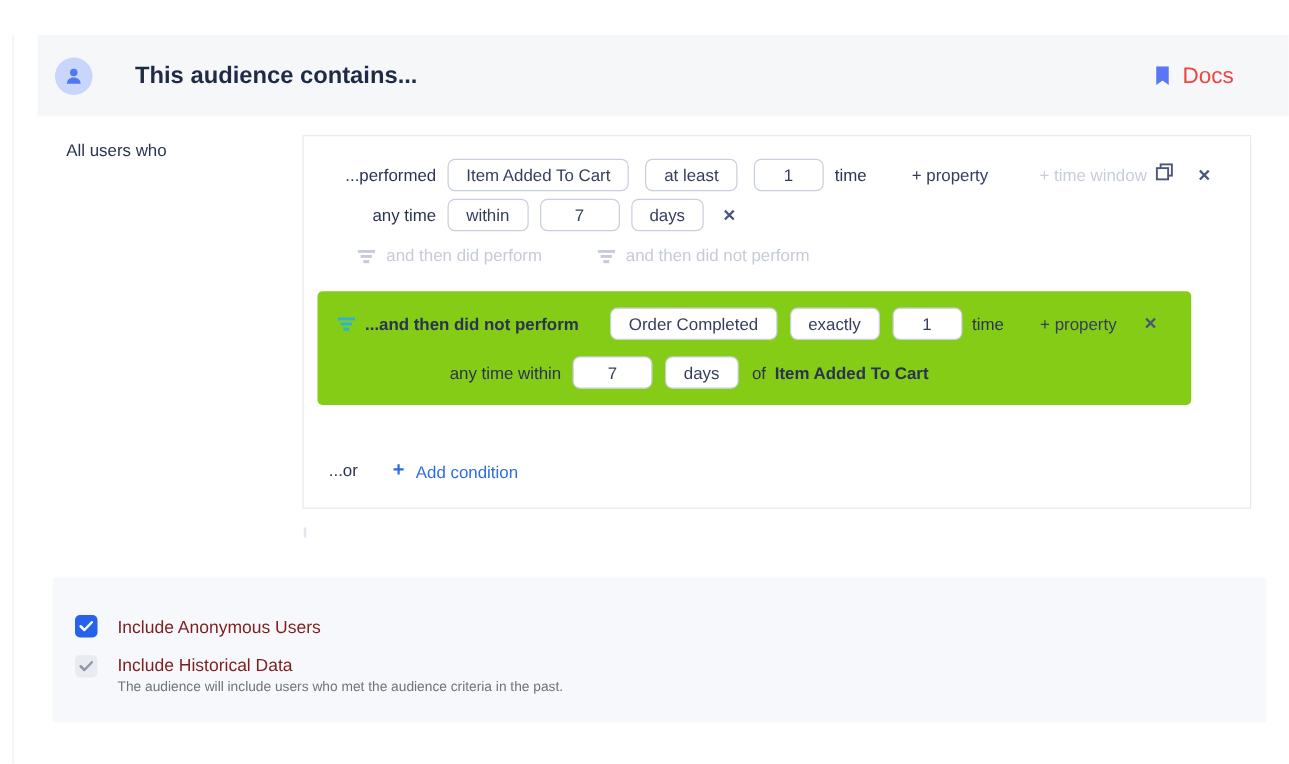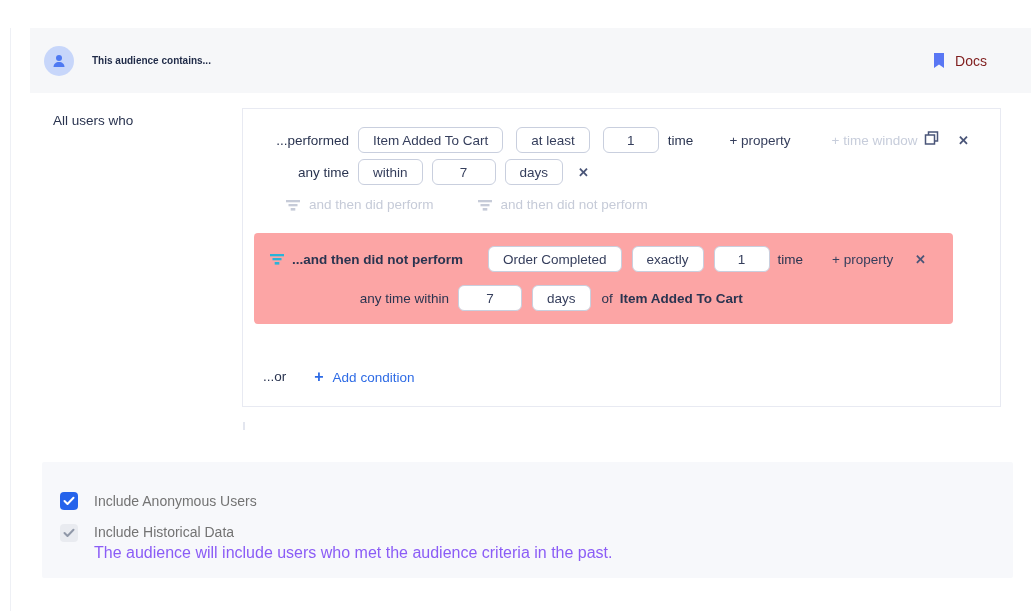--- a/index.html
+++ b/index.html
@@ -15,23 +15,23 @@
 
   
   .header {
     position:absolute; left:30px; top:28px; right:0; height:65px;
     background:#F6F7F9; display:flex; align-items:center;
   }
   .avatar {
     width:30px; height:30px; border-radius:50%; background:#C7D6FA;
     margin-left:14px; display:flex; align-items:center; justify-content:center; flex:0 0 auto;
   }
-  .header-title { margin-left:18px; font-size:10px; font-weight:700; color:#1F2A47; }
+  .header-title { margin-left:34px; font-size:19px; font-weight:700; color:#1F2A47; }
   .header-right { margin-left:auto; margin-right:44px; display:flex; align-items:center; gap:10px; }
-  .docs-label { font-size:14px; color:#7f1d1d; }
+  .docs-label { font-size:18px; color:#ef4444; }
 
   
   .users-label { position:absolute; left:53px; top:113px; font-size:13.5px; color:#2A3450; }
 
   
   .cond-container {
     position:absolute; left:242px; top:108px; width:759px; height:299px;
     border:1px solid #E8EAF2; background:#fff;
   }
   .crow { position:absolute; left:0; right:0; height:26px; display:flex; align-items:center; }
@@ -53,21 +53,21 @@
   .close-x { font-size:13px; font-weight:700; color:#4A5578; cursor:pointer; line-height:1; }
   .icon-abs { position:absolute; top:50%; transform:translateY(-50%); }
 
   
   .then-row { position:absolute; top:88px; left:43px; display:flex; align-items:flex-end; gap:44px; }
   .then-opt { display:flex; align-items:center; gap:9px; font-size:13.5px; color:#C6CBD8; cursor:pointer; }
 
   
   .cond2-box {
     position:absolute; top:124px; left:11px; width:699px; height:91px;
-    background:#fca5a5; border-radius:4px;
+    background:#84cc16; border-radius:4px;
   }
   .rowA { position:absolute; top:13px; left:16px; right:16px; height:26px; display:flex; align-items:center; }
   .rowA .cond2-label { margin-left:8px; font-size:13.5px; font-weight:700; color:#2A3450; }
   .rowB { position:absolute; top:52px; left:0; right:16px; height:26px; display:flex; align-items:center; }
   .rowB .label-colB { width:195px; text-align:right; font-size:13.5px; color:#2A3450; flex:0 0 auto; }
   .ref-event { font-size:13.5px; font-weight:700; color:#2A3450; }
 
   
   .or-row { position:absolute; top:260px; left:20px; display:flex; align-items:flex-start; }
   .or-label { font-size:13.5px; color:#2A3450; }
@@ -78,22 +78,22 @@
 
   
   .options-panel { position:absolute; left:42px; top:462px; width:971px; height:116px; background:#F7F8FB; border-radius:2px; }
   .opt-row1 { position:absolute; top:30px; left:18px; display:flex; align-items:center; gap:16px; }
   .opt-row2 { position:absolute; top:62px; left:18px; display:flex; gap:16px; }
   .checkbox {
     width:18px; height:18px; border-radius:4px; background:#2563EB;
     display:flex; align-items:center; justify-content:center; cursor:pointer; flex:0 0 auto;
   }
   .checkbox.grey { background:#E9EBF0; cursor:pointer; }
-  .opt-label { font-size:14px; color:#737373; }
-  .opt-desc { margin-top:4px; font-size:16px; color:#8b5cf6;text-align:right; }
+  .opt-label { font-size:14px; color:#7f1d1d; }
+  .opt-desc { margin-top:4px; font-size:11px; color:#737373;text-align:right; }
 </style>
 </head>
 <body>
 
 <div class="vline"></div>
 
 <div class="header">
   <div class="avatar">
     <svg width="16" height="16" viewBox="0 0 16 16">
       <circle cx="8" cy="5" r="3" fill="#4E79F2"></circle>

